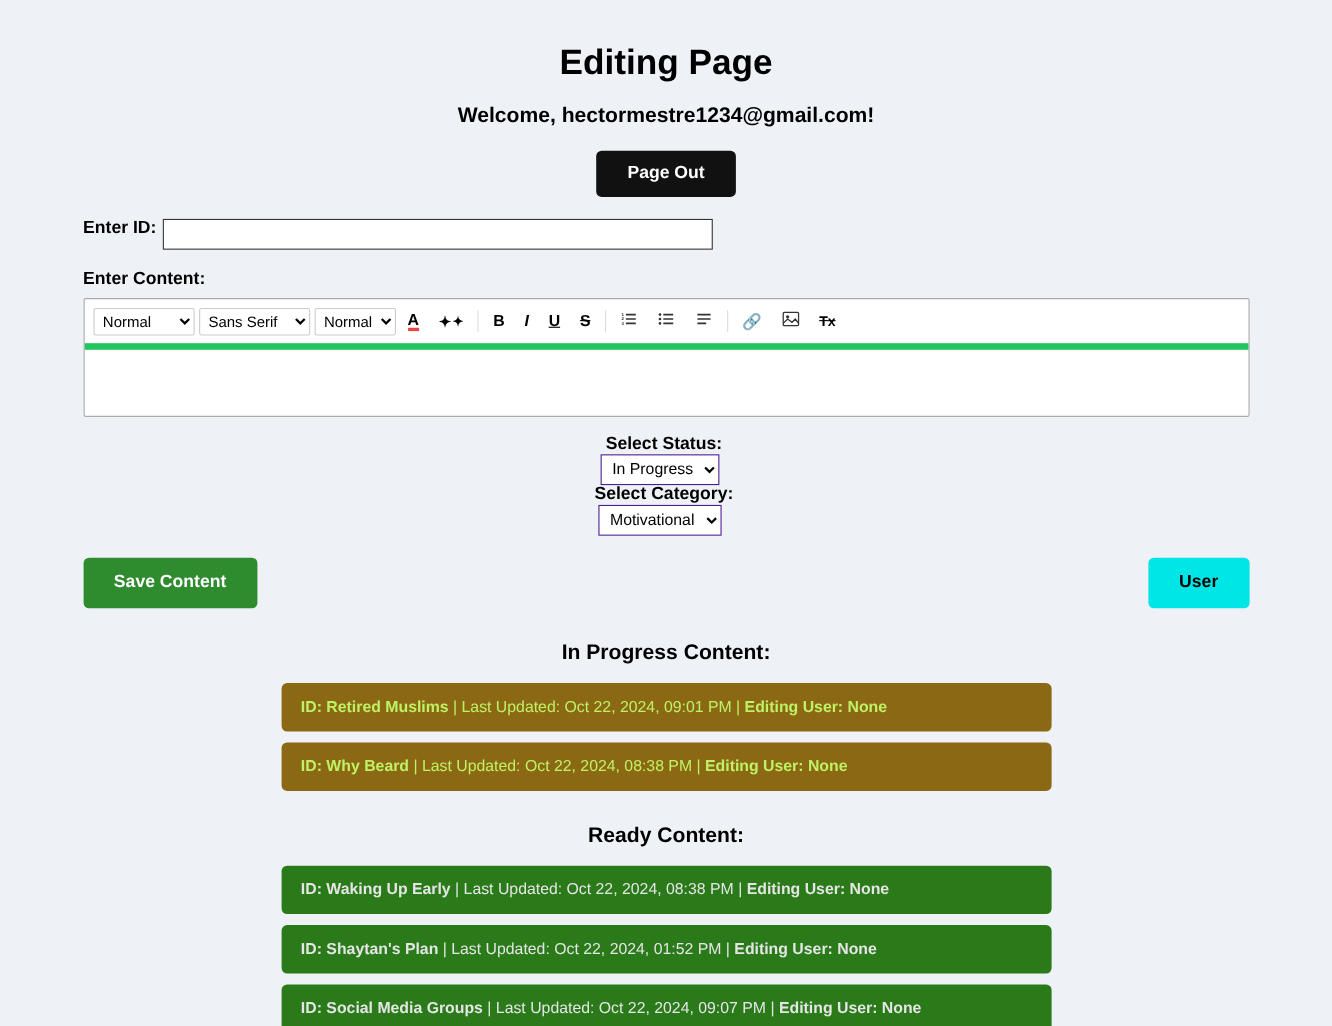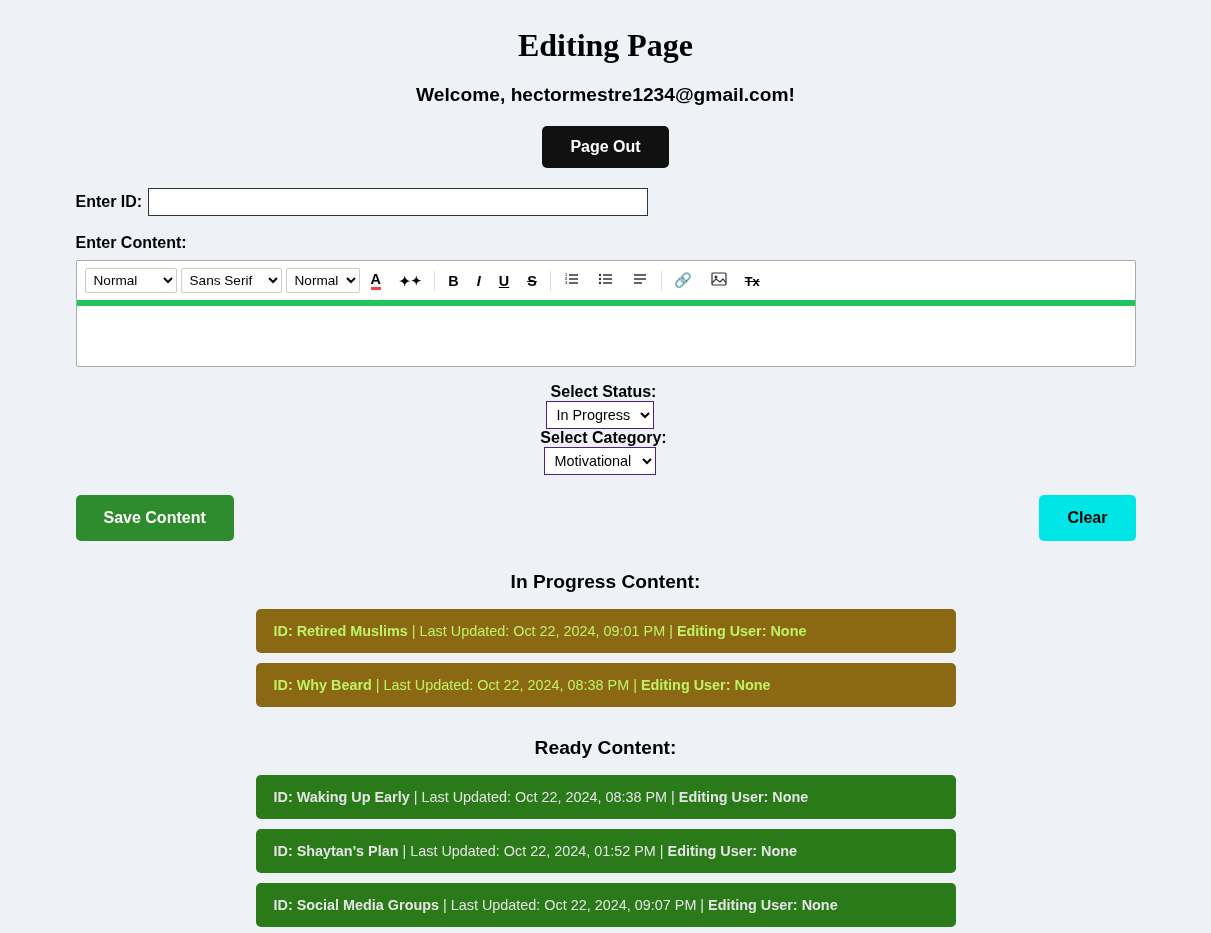--- a/index.html
+++ b/index.html
@@ -5,23 +5,23 @@
     * { box-sizing: border-box; margin: 0; padding: 0; }
     body {
       background-color: #eef2f7;
       font-family: Arial, sans-serif;
       padding: 20px;
     }
     .page-title {
       text-align: center;
       font-size: 2rem;
       font-weight: bold;
-      margin-top: 7px;
+      margin-top: 18px;
       margin-bottom: 20px;
-      font-family: Liberation Serif, serif;
+      font-family: Liberation Sans, sans-serif;
     }
     .welcome-text {
       text-align: center;
       font-size: 1.2rem;
       font-weight: bold;
       margin-bottom: 20px;
     }
     .sign-out-container {
       text-align: center;
       margin-bottom: 20px;
@@ -36,21 +36,21 @@
       cursor: pointer;
       font-weight: bold;
     }
     .form-section {
       max-width: 1100px;
       margin: 0 auto;
       padding: 0 20px;
     }
     .field-row {
       display: flex;
-      align-items: center;
+      align-items: flex-start;
       margin-bottom: 18px;
     }
     .field-label {
       font-weight: bold;
       font-size: 1rem;
       white-space: nowrap;
       margin-right: 6px;
     }
     .id-input {
       width: 500px;
@@ -310,21 +310,21 @@
     <span class="category-label">Select Category:</span>
     <select class="category-select">
       <option value="Motivational">Motivational</option>
       <option value="Educational">Educational</option>
       <option value="Inspirational">Inspirational</option>
     </select>
   </div>
 
   <div class="actions-row">
     <button class="save-btn">Save Content</button>
-    <button class="clear-btn">Clear</button>
+    <button class="clear-btn">User</button>
   </div>
 </div>
 
 <div class="content-section">
   <div class="section-title">In Progress Content:</div>
   <div class="content-item content-item-yellow">
     <span class="item-id">ID: Retired Muslims</span>
     <span class="item-meta">  | Last Updated: Oct 22, 2024, 09:01 PM |</span>
     <span class="item-editing"> Editing User: None</span>
   </div>

